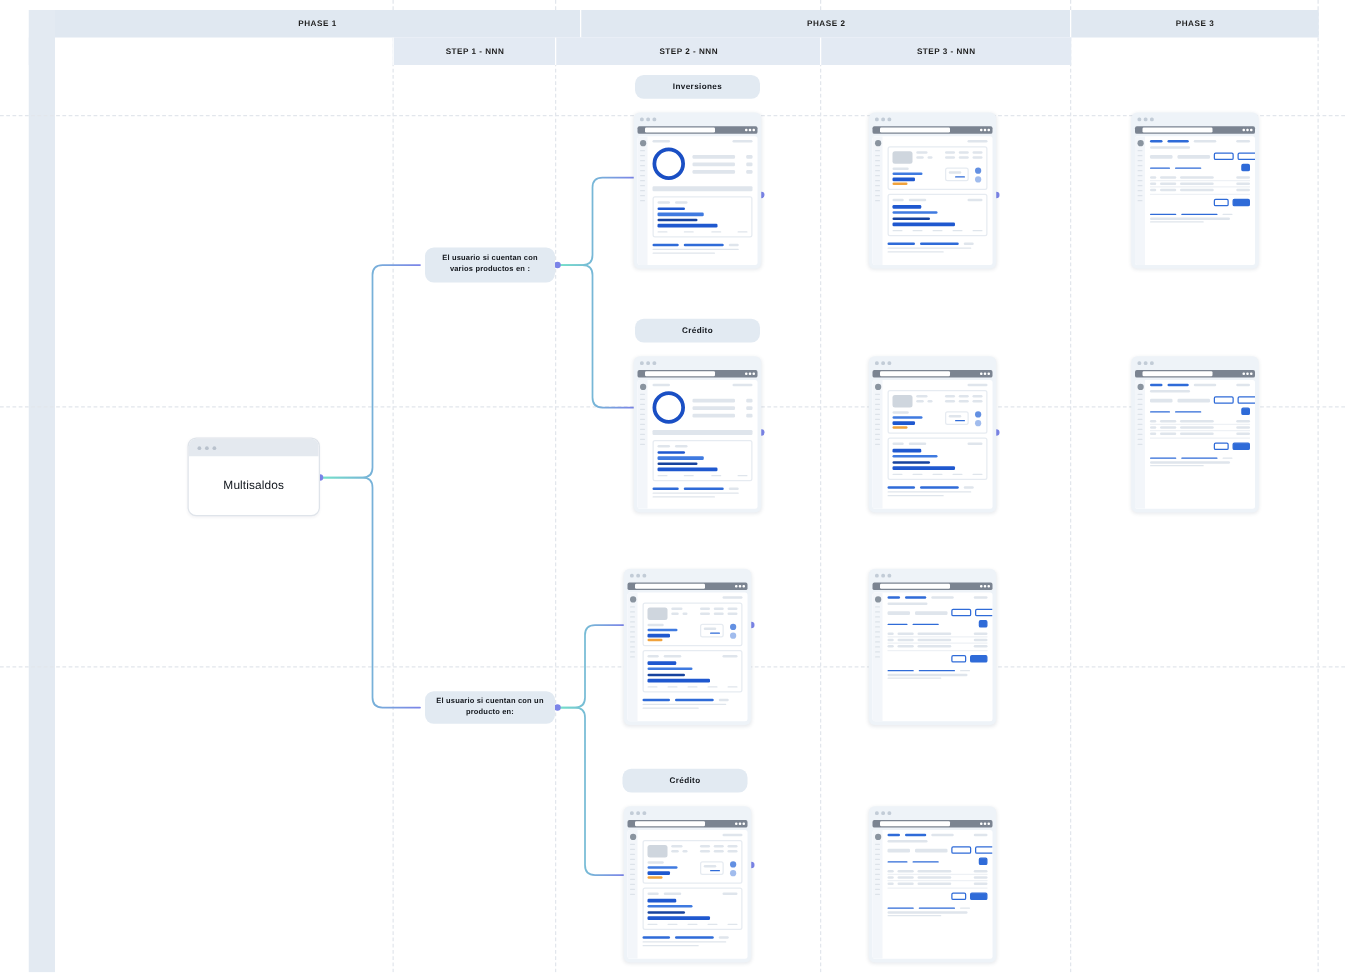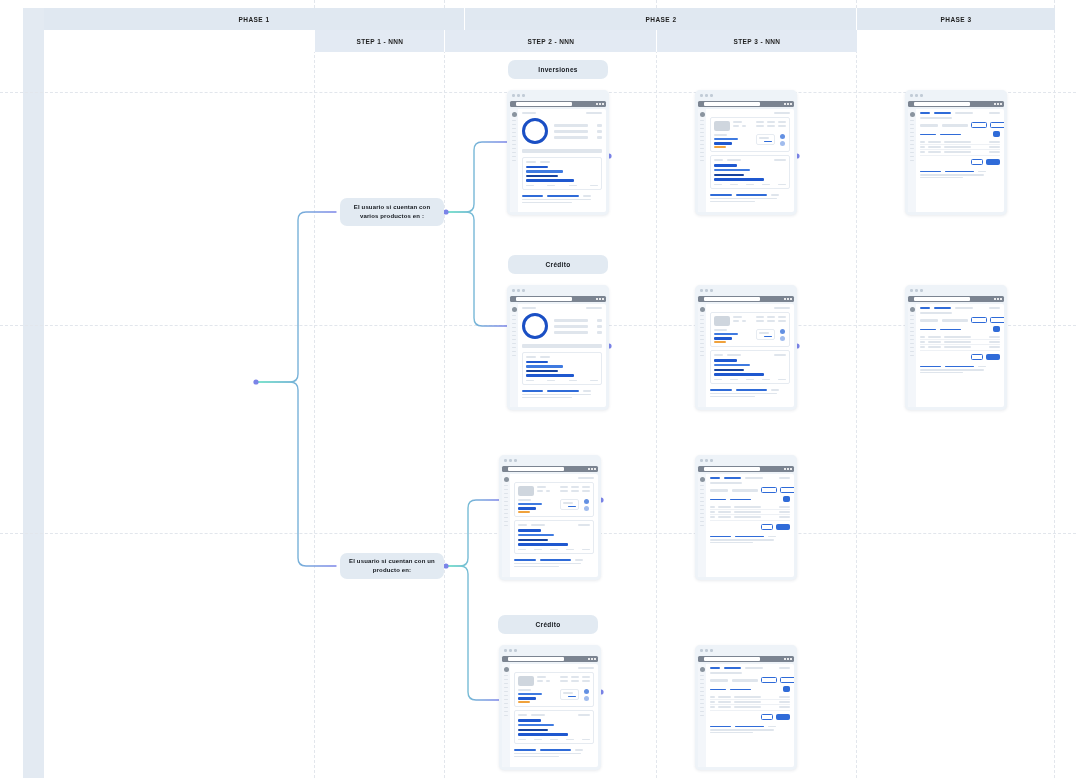--- a/index.html
+++ b/index.html
@@ -195,20 +195,30 @@
     <g>
       <line x1="601" y1="500" x2="695" y2="500" stroke="url(#gradRL)" stroke-width="1.4" stroke-linecap="round"></line>
       <circle cx="601" cy="500" r="2.6" fill="#7b84e8"></circle>
     </g>
     <g>
       <line x1="601" y1="692" x2="695" y2="692" stroke="url(#gradRL)" stroke-width="1.4" stroke-linecap="round"></line>
       <circle cx="601" cy="692" r="2.6" fill="#7b84e8"></circle>
     </g>
   </svg>
 
+  <div class="rootcard" style="left:150px;top:350px;width:106px;height:63px">
+    <div class="bar">
+      <i></i>
+      <i></i>
+      <i></i>
+    </div>
+    <div class="body">
+      <span>Multisaldos</span>
+    </div>
+  </div>
 
   <div class="chip" style="left:340px;top:198px;width:104px;height:28px">
     <span>El usuario si cuentan con varios productos en :</span>
   </div>
   <div class="chip" style="left:340px;top:553px;width:104px;height:26px">
     <span>El usuario si cuentan con un producto en:</span>
   </div>
 
   <div class="chip pill" style="left:508px;top:60px;width:100px;height:19px">
     <span>Inversiones</span>

